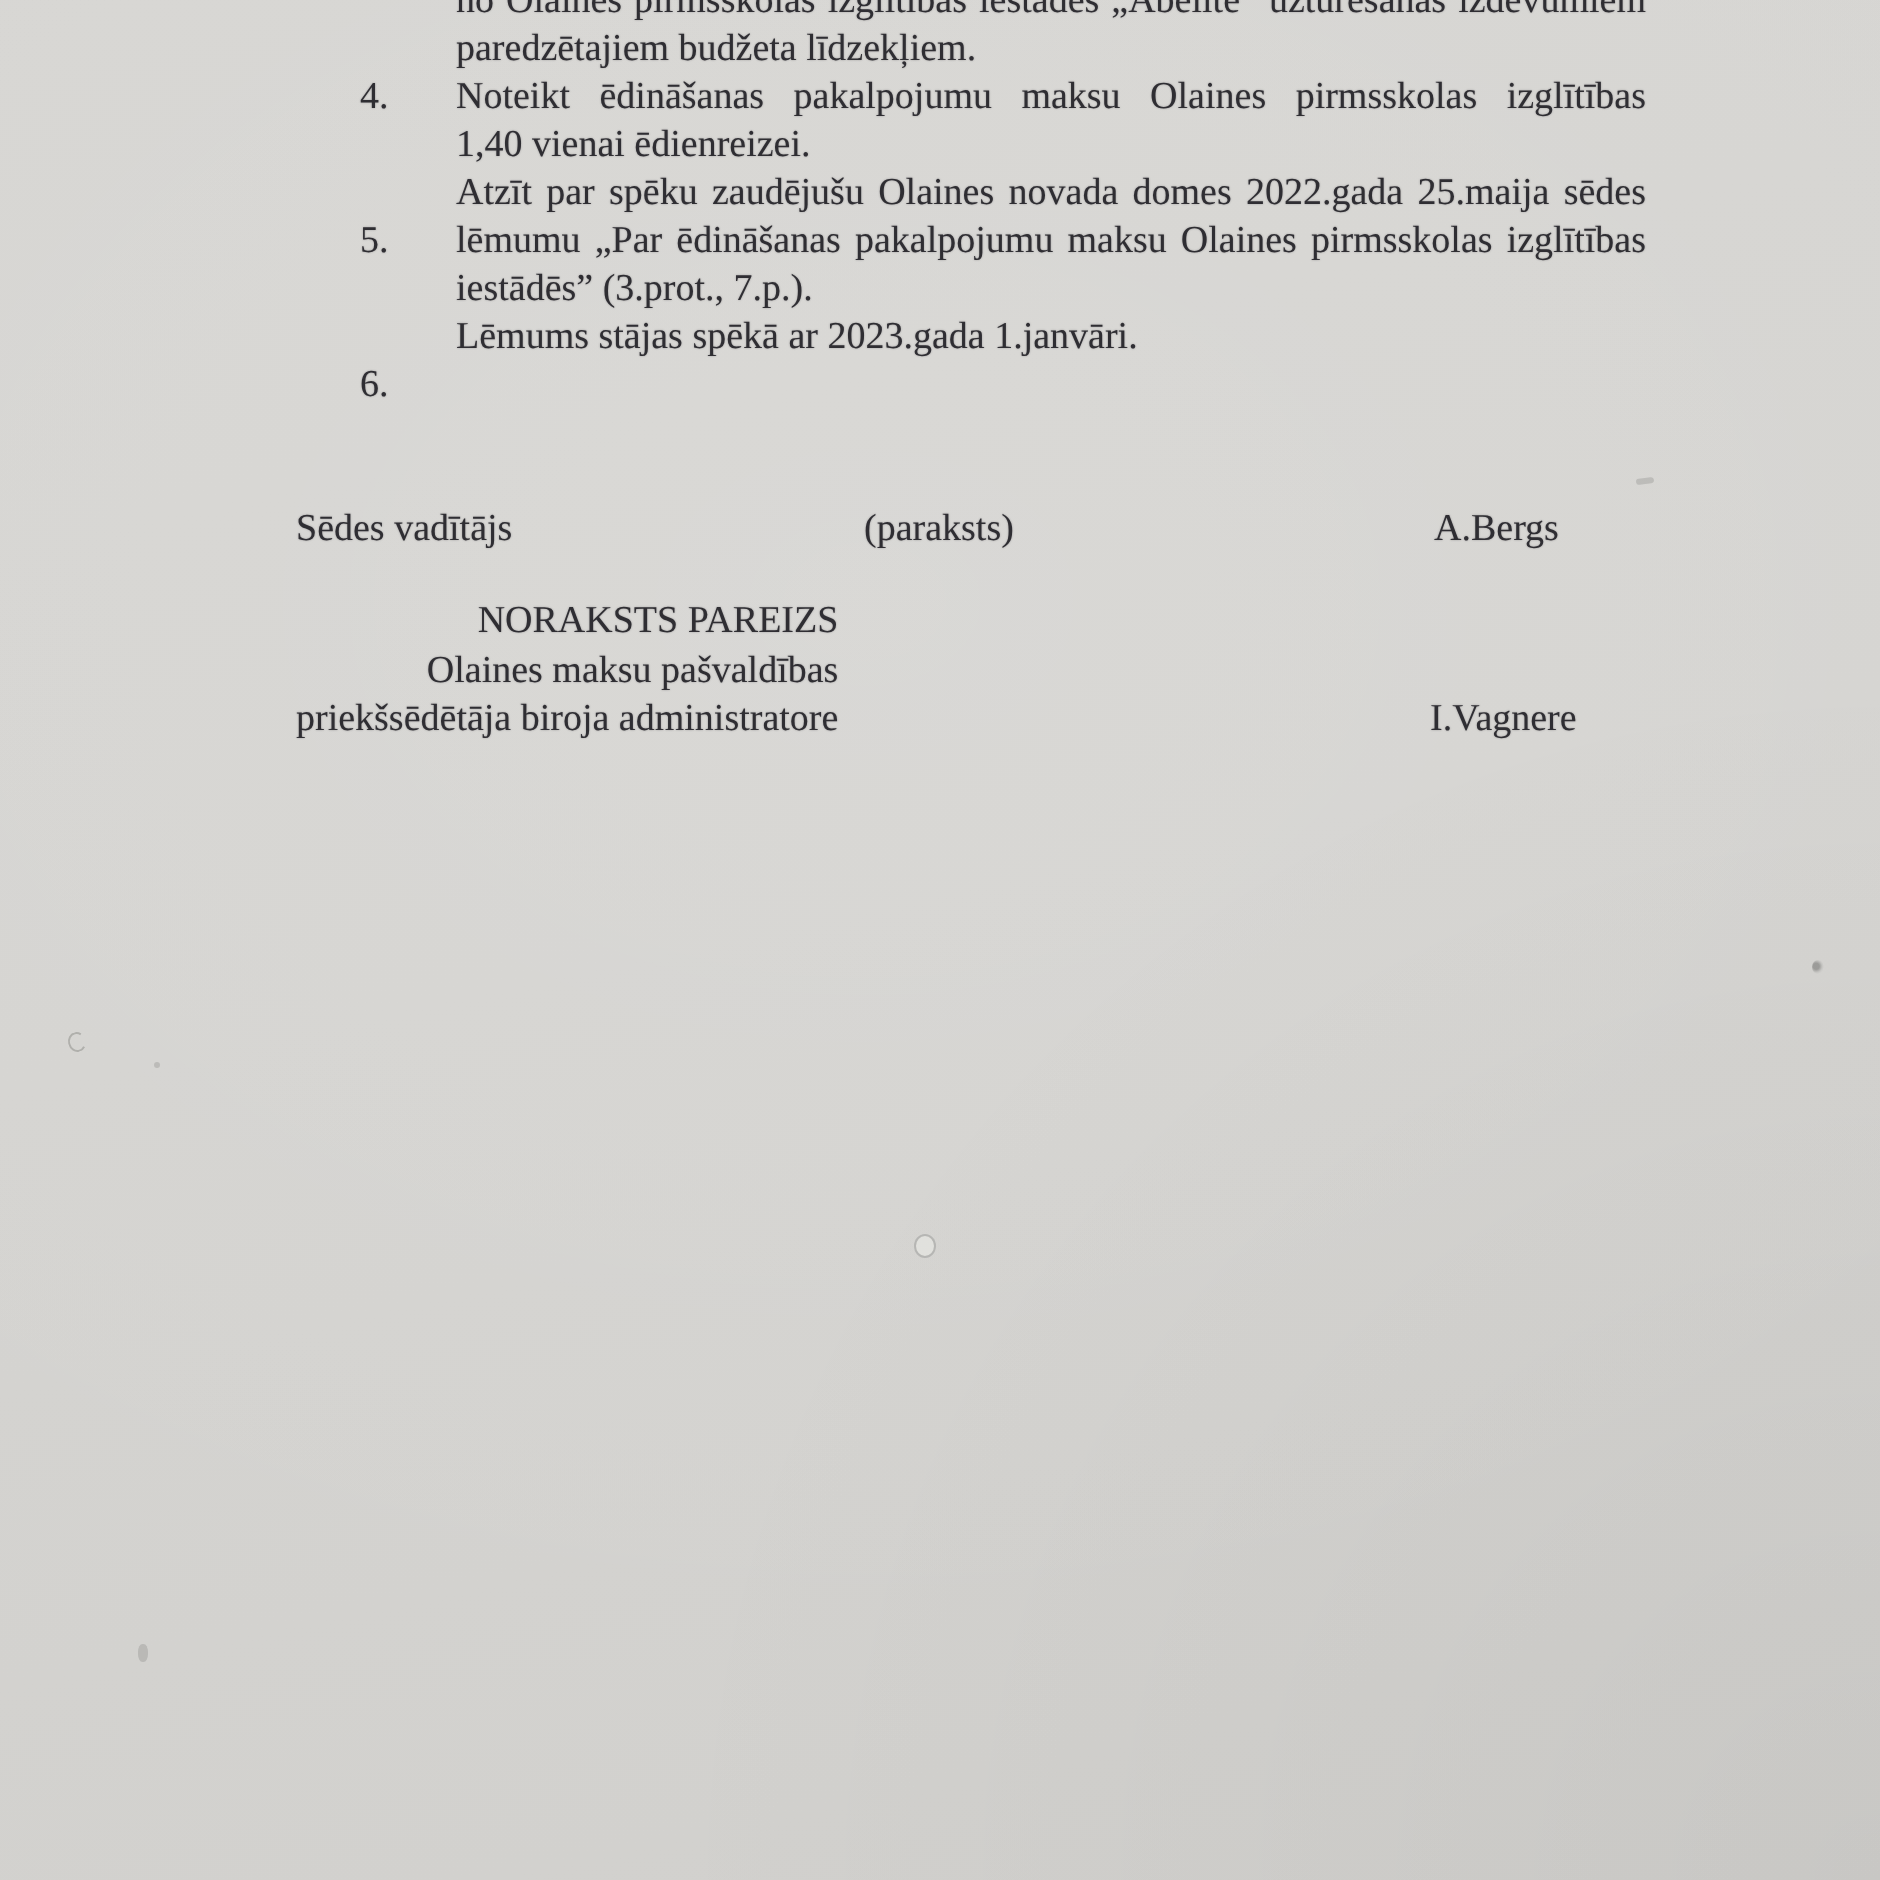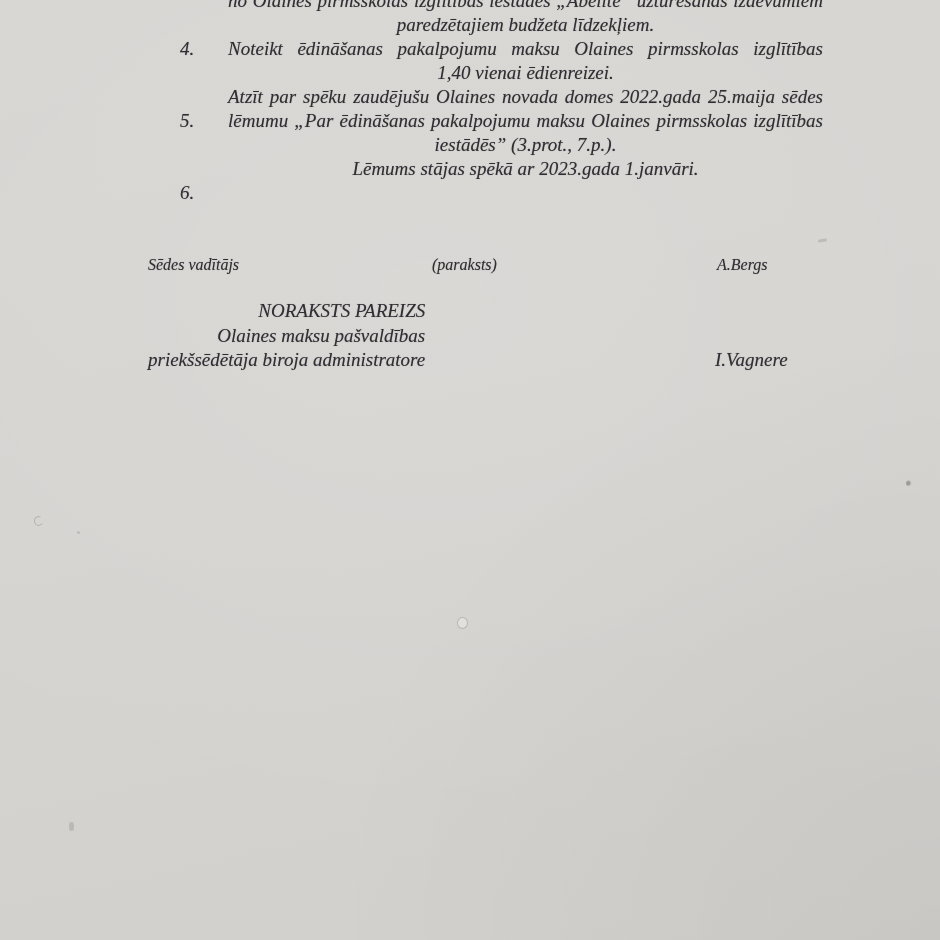--- a/index.html
+++ b/index.html
@@ -11,60 +11,58 @@
     position: relative;
     width: 940px;
     height: 940px;
     overflow: hidden;
     background:
       radial-gradient(130% 95% at 46% 32%, rgba(255,255,255,0.09), rgba(255,255,255,0) 62%),
       radial-gradient(120% 120% at 100% 100%, rgba(0,0,0,0.045), rgba(0,0,0,0) 55%),
       linear-gradient(168deg, #d7d6d3 0%, #d5d4d1 48%, #d1d0cd 100%);
     font-family: "Liberation Serif", "DejaVu Serif", serif;
     color: #2f2e33;
-    font-style: italic;
   }
   .ink {
     color: #2f2e33;
     text-shadow: 0 0 1px rgba(47,46,51,0.38);
   }
   
   .col {
     position: absolute;
     left: 228px;
     top: -11px;
     width: 595px;
     font-size: 19px;
     line-height: 24px;
     white-space: nowrap;
   }
   .col .line {
     height: 24px;
     white-space: normal;
-    text-align: center;
   }
   .jl {
     text-align: justify;
     text-align-last: justify;
     text-justify: inter-word;
   }
   .num {
     position: absolute;
     left: 180px;
     font-size: 19px;
     line-height: 24px;
   }
   
   .sig-row {
     position: absolute;
     left: 0;
     top: 253px;
     width: 940px;
     height: 24px;
-    font-size: 16px;
+    font-size: 19px;
     line-height: 24px;
   }
   .sig-role   { position: absolute; left: 148px; }
   .sig-note   { position: absolute; left: 432px; }
   .sig-name   { position: absolute; left: 717px; }
   
   .cert-block {
     position: absolute;
     left: 148px;
     top: 299px;

